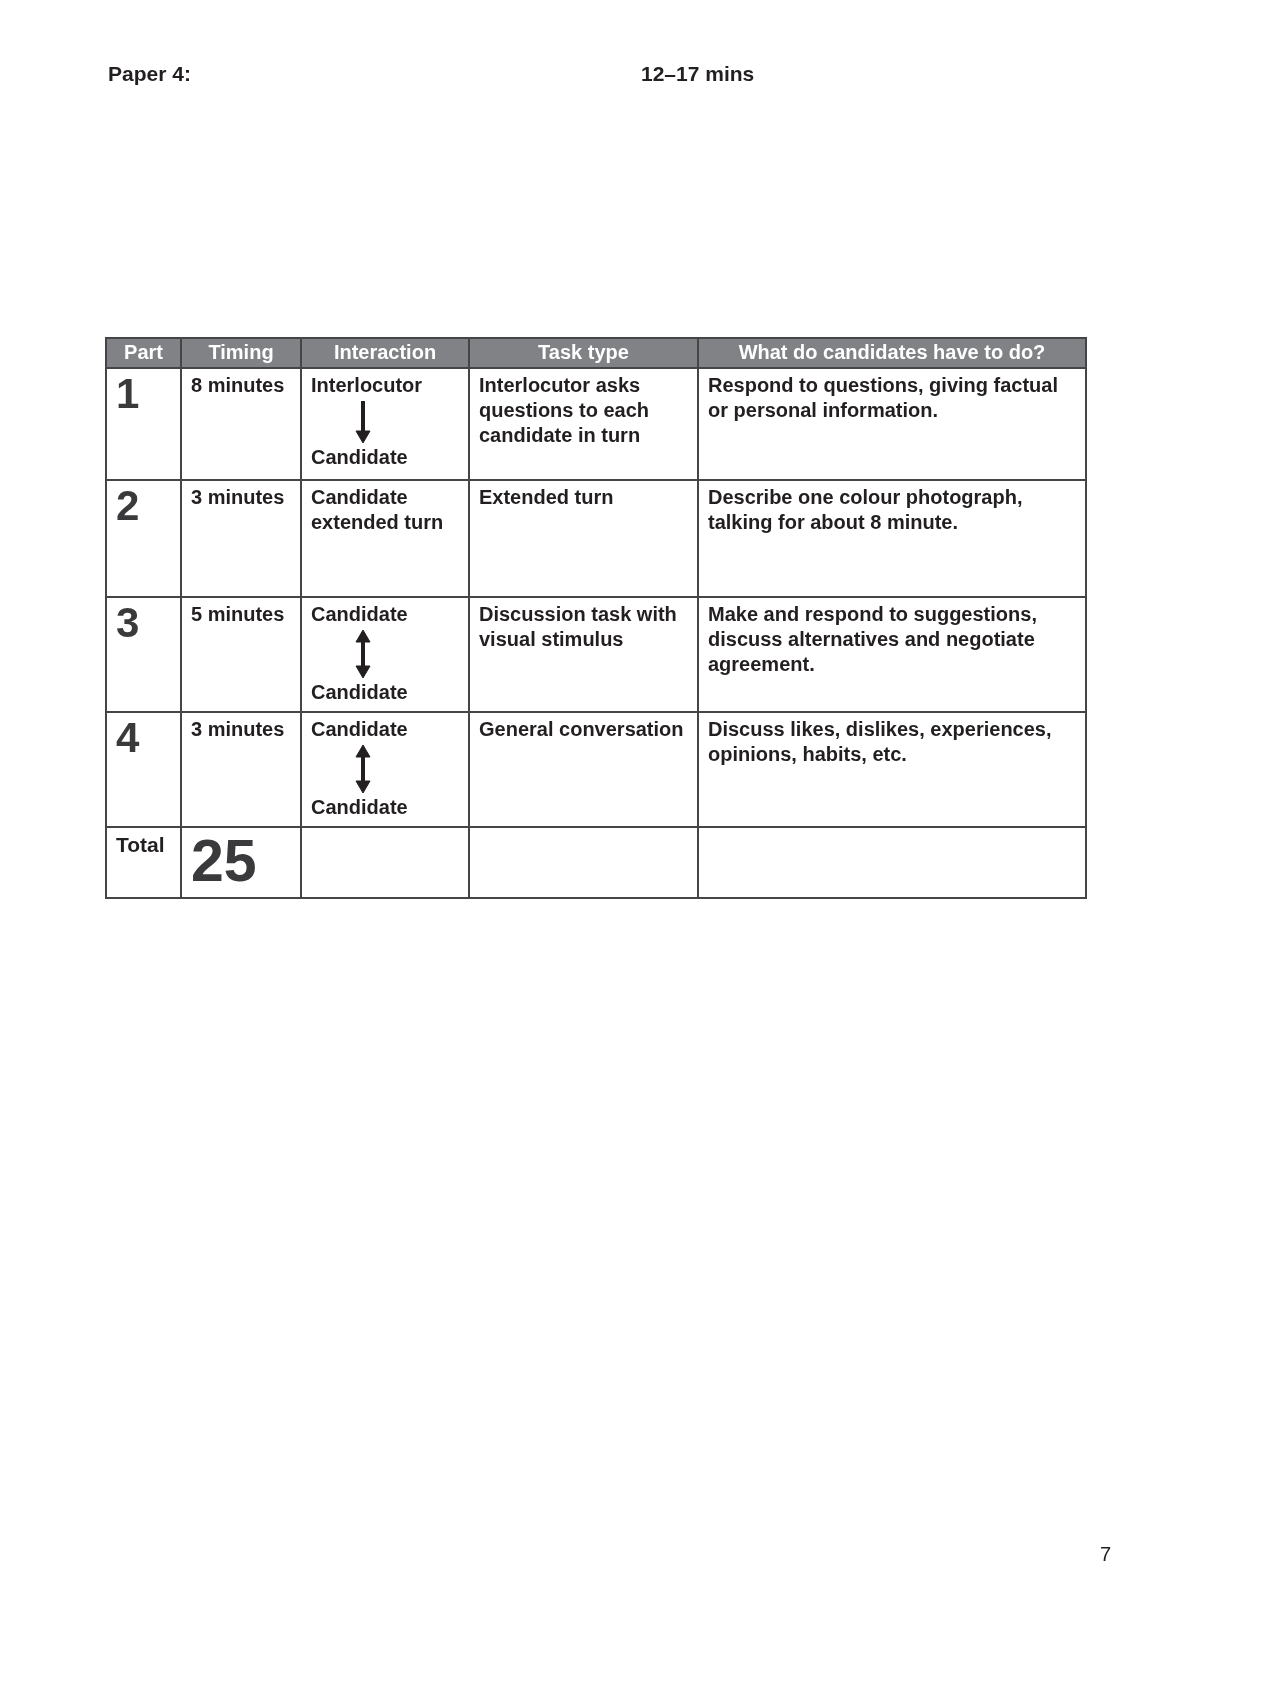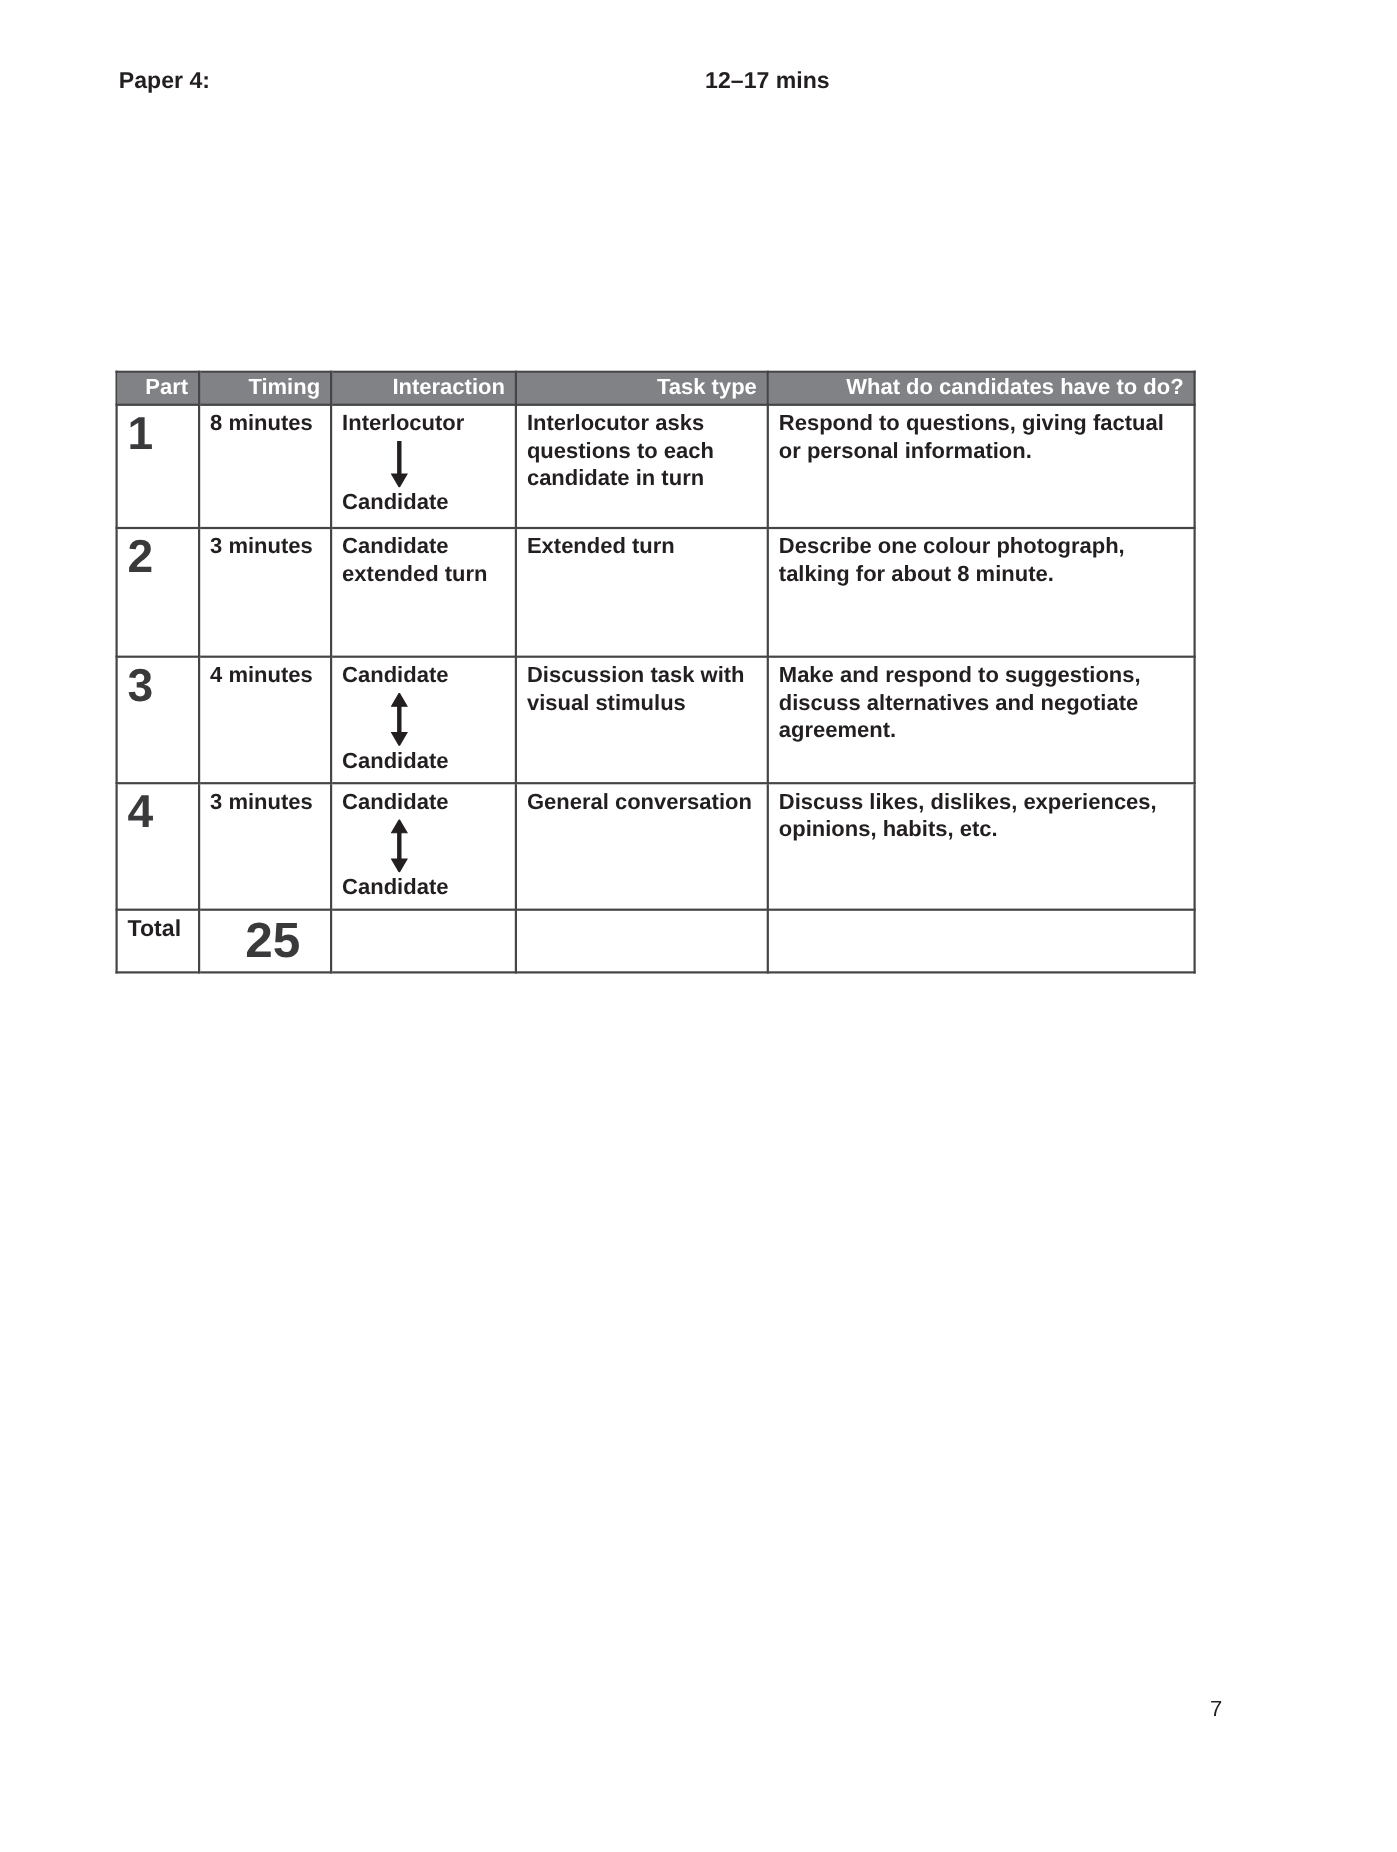--- a/index.html
+++ b/index.html
@@ -37,21 +37,21 @@
     border:2px solid #454547;
     vertical-align:top;
     padding:4px 9px 6px 9px;
     overflow:hidden;
   }
   .exam-table thead th {
     background:#808285;
     color:#ffffff;
     font-size:20px;
     font-weight:bold;
-    text-align:right;
+    text-align:center;
     height:24px;
     padding-top:2px; padding-bottom:2px;
   }
   .exam-table td {
     font-size:20px;
     font-weight:bold;
     line-height:1.25;
     color:#231f20;
   }
   .part-num {
@@ -64,21 +64,21 @@
   .row-2 { height:117px; }
   .row-3 { height:112px; }
   .row-4 { height:112px; }
   .row-total { height:54px; }
 
   .arrow { display:block; margin:3px 0 2px 44px; }
   .arrow polygon, .arrow line { fill:#231f20; stroke:#231f20; }
   .arrow line { stroke-width:4; }
 
   .total-label { font-size:21px; font-weight:bold; }
-  .total-value { font-size:45px; font-weight:bold; line-height:1.0; color:#3a3a3c;margin-left:32px; }
+  .total-value { font-size:59px; font-weight:bold; line-height:1.0; color:#3a3a3c; }
 
   .page-number {
     position:absolute; left:1100px; top:1543px;
     font-size:20px; font-weight:normal; color:#231f20;
   }
 </style>
 </head>
 <body>
 
 <div class="page">
@@ -126,21 +126,21 @@
         <td>
           <span>Candidate</span><br>
           <span>extended turn</span>
         </td>
         <td>Extended turn</td>
         <td>Describe one colour photograph, talking for about 8 minute.</td>
       </tr>
 
       <tr class="row-3">
         <td><span class="part-num">3</span></td>
-        <td>4 minutes</td>
+        <td>5 minutes</td>
         <td>
           <span>Candidate</span>
           <svg class="arrow" width="16" height="48" viewBox="0 0 16 48">
             <polygon points="8,0 1,12 15,12" stroke="none"></polygon>
             <line x1="8" y1="9" x2="8" y2="39"></line>
             <polygon points="1,36 15,36 8,48" stroke="none"></polygon>
           </svg>
           <span>Candidate</span>
         </td>
         <td>Discussion task with visual stimulus</td>

